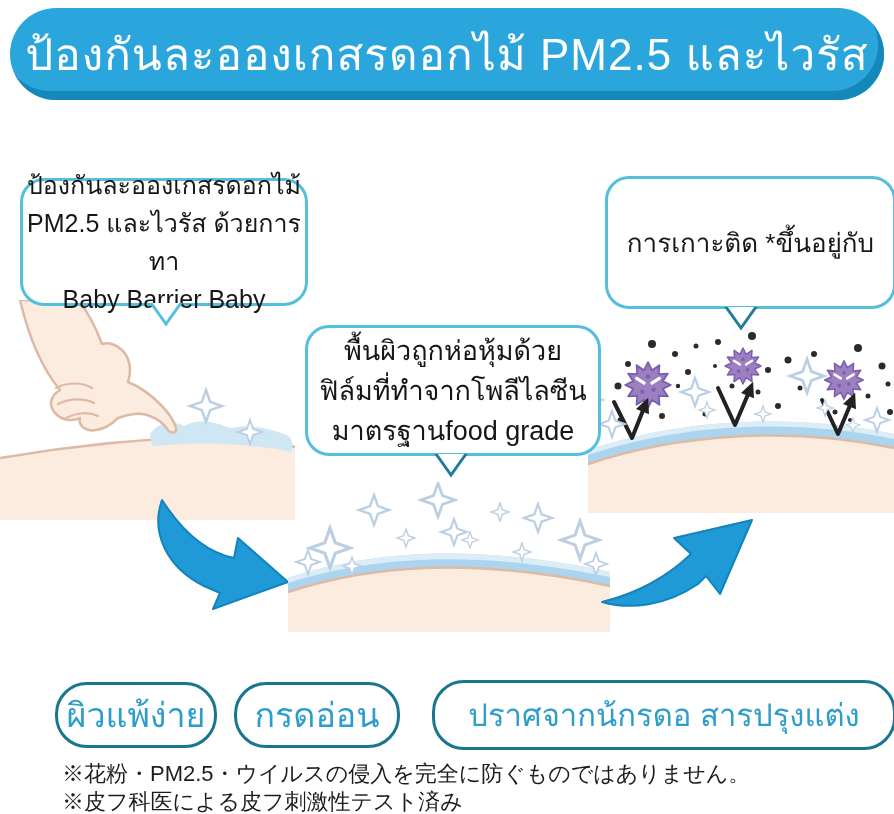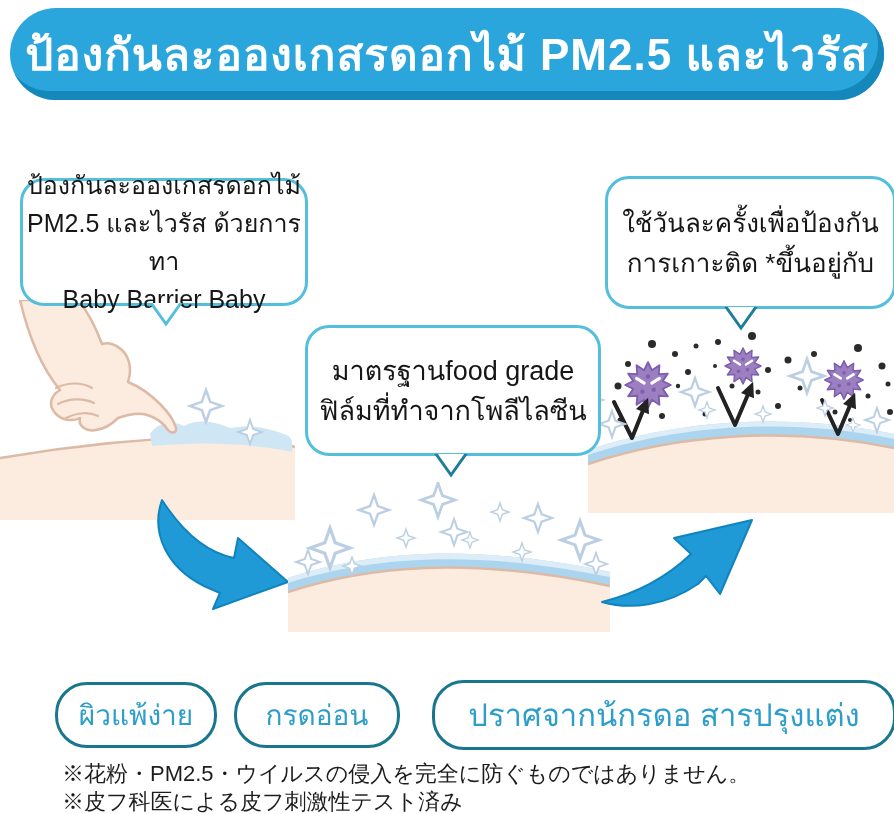--- a/index.html
+++ b/index.html
@@ -4,21 +4,21 @@
 <style>
   html,body{margin:0;padding:0;background:#fff;}
   .page{position:relative;width:894px;height:814px;background:#ffffff;overflow:hidden;
         font-family:"Liberation Sans",sans-serif;}
 
   
   .banner{position:absolute;left:10px;top:8px;width:874px;height:92px;border-radius:46px;
           background:var(--banner-blue);
           box-shadow:inset -6px -9px 0 var(--banner-shade);
           display:flex;align-items:center;justify-content:center;}
-  .banner span{color:#ffffff;font-size:44px;font-weight:bold;letter-spacing:1px;white-space:nowrap;}
+  .banner span{color:#ffffff;font-size:44px;font-weight:normal;letter-spacing:1px;white-space:nowrap;}
 
   
   .bubble{position:absolute;background:#fff;border:3px solid var(--bubble-border);border-radius:24px;
           display:flex;flex-direction:column;justify-content:center;text-align:center;
           color:#161616;z-index:3;}
   .bubble .ln{display:block;}
   .bubble-left{left:20px;top:178px;width:282px;height:122px;font-size:25px;line-height:38px;}
   .bubble-middle{left:305px;top:325px;width:290px;height:125px;font-size:27px;line-height:40px;}
   .bubble-right{left:605px;top:176px;width:285px;height:127px;font-size:26px;line-height:40px;}
   .tail{position:absolute;bottom:-20px;width:36px;height:24px;}
@@ -39,21 +39,21 @@
   .virus-eyes{fill:none;stroke:#ffffff;stroke-width:3.2;stroke-linecap:round;}
   .virus-dot{fill:var(--virus-dark);}
   .pdot{fill:var(--particle-black);}
   .bounce{fill:none;stroke:#222222;stroke-width:4;stroke-linecap:round;stroke-linejoin:round;}
   .bounce-head{fill:#222222;}
   .arrowbig{fill:var(--arrow-blue);stroke:var(--arrow-edge);stroke-width:2;stroke-linejoin:round;}
 
   
   .pill{position:absolute;top:682px;height:60px;border:3px solid var(--pill-border);border-radius:32px;
         background:#fff;display:flex;align-items:center;justify-content:center;
-        color:var(--pill-text);font-size:28px;white-space:nowrap;}
+        color:var(--pill-text);font-size:34px;white-space:nowrap;}
   .pill-1{left:55px;width:156px;}
   .pill-2{left:234px;width:160px;}
   .pill-3{left:432px;top:680px;width:458px;height:64px;font-size:31px;}
 
   
   .footnotes{position:absolute;left:62px;top:760px;color:#1c1c1c;font-size:22px;line-height:28px;}
   .footnotes p{margin:0;}
 </style>
 </head>
 <body>
@@ -70,33 +70,33 @@
     <span class="ln">Baby Barrier Baby</span>
     <div class="tail" style="left:125px;">
       <svg width="36" height="24" viewBox="0 0 36 24">
         <path class="tailfill" d="M3,0 L18,21 L33,0 Z"></path>
         <path class="tailstroke" d="M3,0 L18,21 L33,0"></path>
       </svg>
     </div>
   </div>
 
   <div class="bubble bubble-right tail-dark">
-    <span class="ln">ใช้วันละครั้งเพื่อป้องกัน</span>
     <span class="ln">การเกาะติด *ขึ้นอยู่กับ</span>
     <div class="tail" style="left:115px;">
       <svg width="36" height="24" viewBox="0 0 36 24">
         <path class="tailfill" d="M3,0 L18,21 L33,0 Z"></path>
         <path class="tailstroke" d="M3,0 L18,21 L33,0"></path>
       </svg>
     </div>
   </div>
 
   <div class="bubble bubble-middle tail-dark">
+    <span class="ln">พื้นผิวถูกห่อหุ้มด้วย</span>
+    <span class="ln">ฟิล์มที่ทำจากโพลีไลซีน</span>
     <span class="ln">มาตรฐานfood grade</span>
-    <span class="ln">ฟิล์มที่ทำจากโพลีไลซีน</span>
     <div class="tail" style="left:125px;">
       <svg width="36" height="24" viewBox="0 0 36 24">
         <path class="tailfill" d="M3,0 L18,21 L33,0 Z"></path>
         <path class="tailstroke" d="M3,0 L18,21 L33,0"></path>
       </svg>
     </div>
   </div>
 
   <svg class="illus" style="left:0;top:300px;" width="295" height="220" viewBox="0 0 295 220">
     <path class="skin" d="M0,158 C70,146 150,138 220,136 C250,135 275,140 295,147 L295,220 L0,220 Z"></path>

